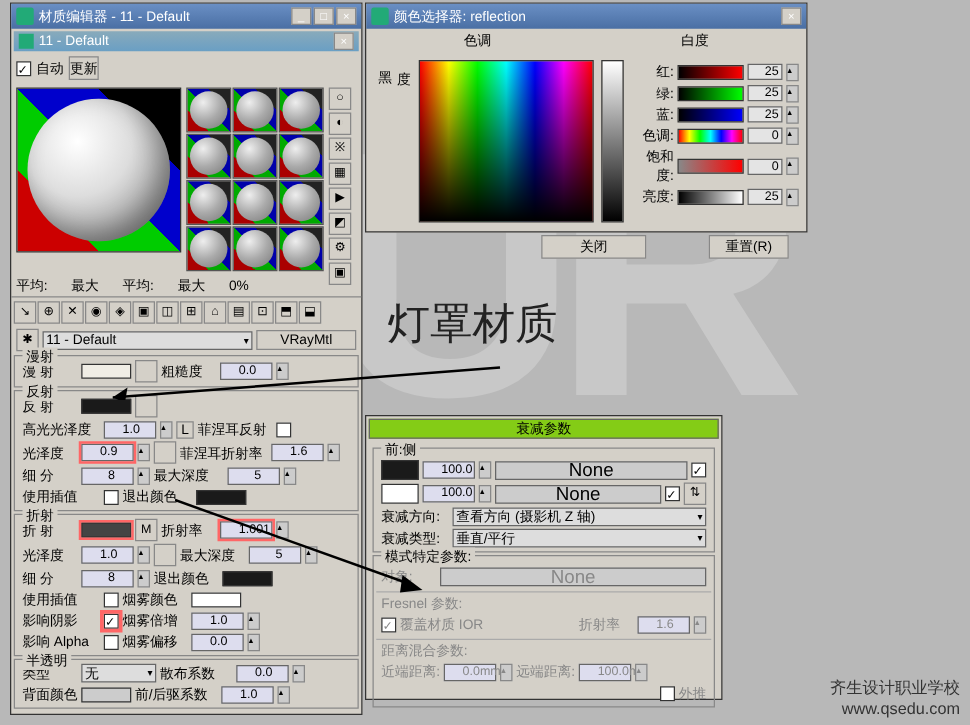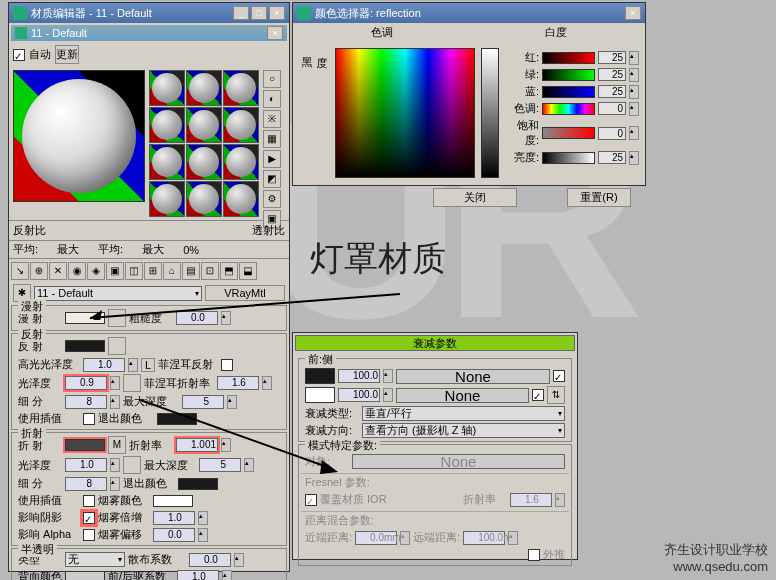--- a/index.html
+++ b/index.html
@@ -130,24 +130,20 @@
         <div class="tool">◐</div>
       <div class="tool">※</div>
         <div class="tool">▦</div>
       <div class="tool">▶</div>
         <div class="tool">◩</div>
       <div class="tool">⚙</div>
         <div class="tool">▣</div>
     </div>
   </div>
 
-  <div class="row" style="border-top:1px solid #888;border-bottom:1px solid #888;padding:2px 4px">
-    <span>反射比</span>
-    <span style="margin-left:auto">透射比</span>
-  </div>
   <div class="row">
     <span>平均:</span>
     <span style="margin:0 16px">最大</span>
     <span>平均:</span>
     <span style="margin:0 16px">最大</span>
     <span>0%</span>
   </div>
 
   <div class="row" style="gap:1px;border-top:1px solid #888;padding:3px 2px">
     <div class="tool">↘</div>
@@ -370,29 +366,29 @@
       </div>
       <div class="row">
         <span class="swatch" style="width:30px;height:16px;background:#fff"></span>
         <span class="num">100.0</span>
           <span class="spin">▴</span>
         <div class="widebtn">None</div>
         <span class="chk on"></span>
         <div class="tool">⇅</div>
       </div>
       <div class="row">
+        <span class="lab" style="min-width:54px">衰减方向:</span>
+        <div class="drop">
+            <span>查看方向 (摄影机 Z 轴)</span>
+          </div>
+      </div>
+      <div class="row">
         <span class="lab" style="min-width:54px">衰减类型:</span>
         <div class="drop">
             <span>垂直/平行</span>
-          </div>
-      </div>
-      <div class="row">
-        <span class="lab" style="min-width:54px">衰减方向:</span>
-        <div class="drop">
-            <span>查看方向 (摄影机 Z 轴)</span>
           </div>
       </div>
     </div>
     <div class="grp" style="padding-top:8px;color:#888">
       <span class="grptitle" style="color:#000">模式特定参数:</span>
       <div class="row">
           <span class="lab">对象:</span>
           <div class="widebtn">None</div>
         </div>
       <div class="row" style="border-top:1px solid #aaa;margin-top:3px">

